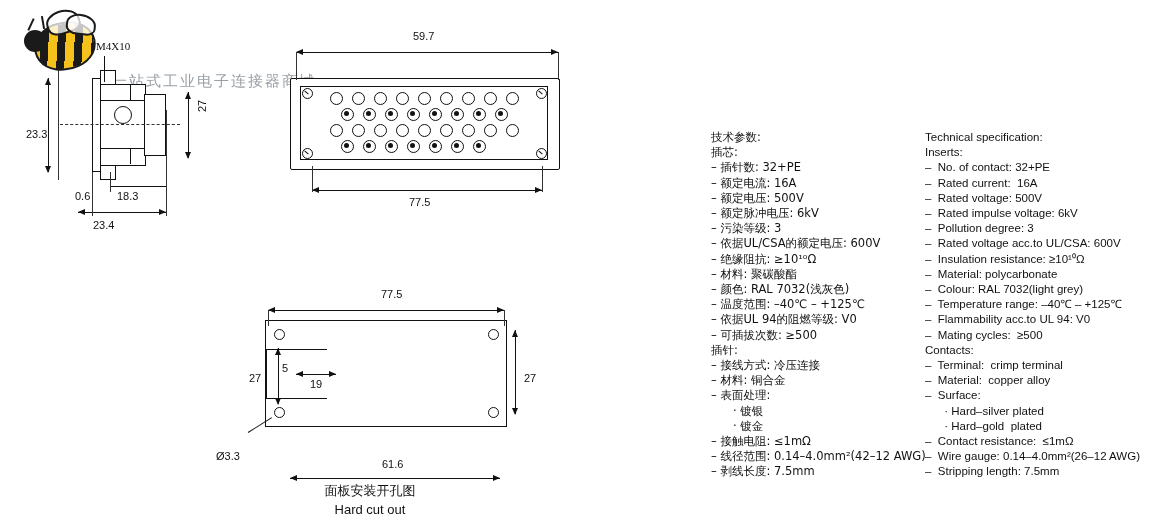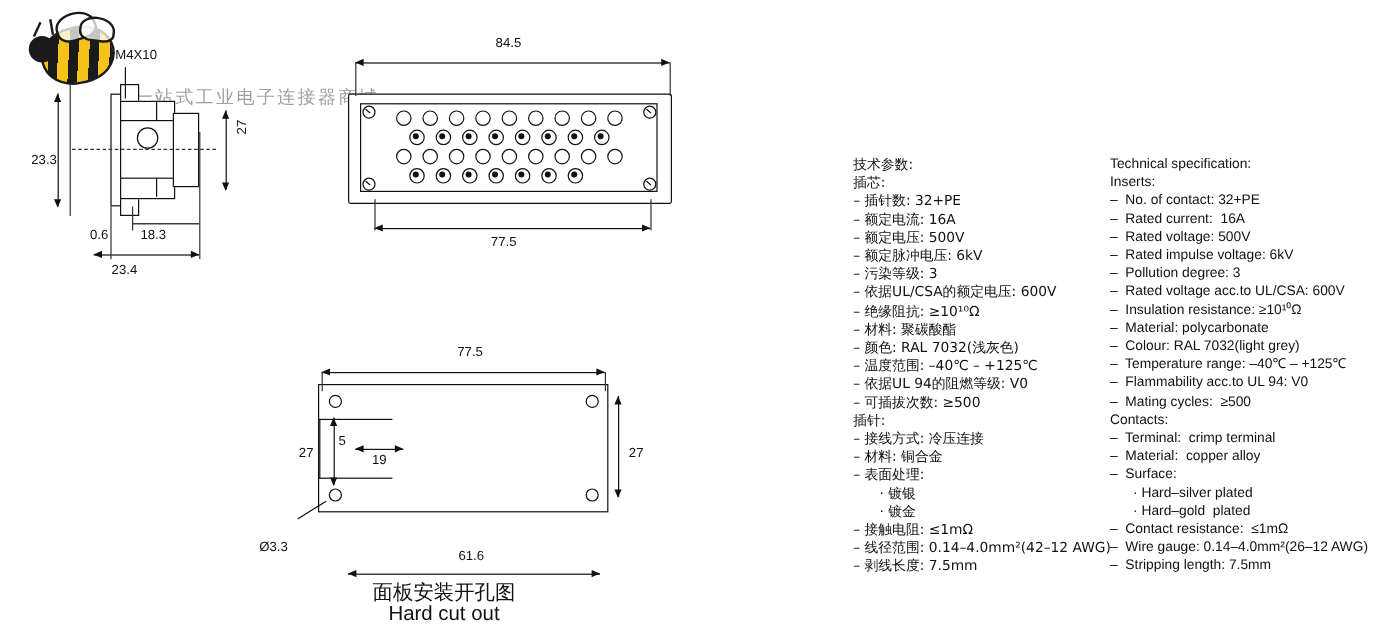--- a/index.html
+++ b/index.html
@@ -55,21 +55,21 @@
   .fv-inner{position:absolute;left:10px;top:8px;width:246px;height:72px;border:1.5px solid #111;background:#fff;}
   .pin{position:absolute;width:11px;height:11px;border-radius:50%;border:1.5px solid #111;background:#fff;}
   .pin.solid::after{content:"";position:absolute;left:2px;top:2px;width:5px;height:5px;border-radius:50%;background:#111;}
   .scr{position:absolute;width:9px;height:9px;border-radius:50%;border:1.5px solid #111;background:#fff;}
   .scr::after{content:"";position:absolute;left:1px;top:3px;width:5px;height:1px;background:#111;transform:rotate(40deg);}
   
   #cutout{left:245px;top:310px;width:300px;height:130px;}
   .co-outer{position:absolute;left:20px;top:10px;width:240px;height:105px;border:1.5px solid #111;background:#fff;}
   .co-inner{position:absolute;left:0;top:28px;width:60px;height:48px;border:1.5px solid #111;background:#fff;border-right:none;}
   .hole{position:absolute;width:9px;height:9px;border-radius:50%;border:1.2px solid #111;background:#fff;}
-  .cap{font-size:17px;text-align:center;}
+  .cap{font-size:13px;text-align:center;}
   
   .spec{position:absolute;font-size:11.5px;line-height:15.2px;color:#111;white-space:pre;}
   #spec-cn{left:711px;top:130px;font-family:"DejaVu Sans", sans-serif;}
   #spec-en{left:925px;top:130px;font-family:"Liberation Sans", sans-serif;}
 </style>
 </head>
 <body>
 
 <div class="abs" id="logo">
   <div class="bee-body"></div>
@@ -112,21 +112,21 @@
 <div class="abs dim" style="left:117px;top:190px;">18.3</div>
 <div class="abs dim" style="left:93px;top:219px;">23.4</div>
 <div class="ln hline" style="left:78px;top:212px;width:88px;"></div>
 <div class="arrowL" style="left:78px;top:209px;"></div>
 <div class="arrowR" style="left:159px;top:209px;"></div>
 <div class="ln hline" style="left:110px;top:186px;width:56px;"></div>
 <div class="ln vline thin" style="left:92px;top:172px;height:44px;"></div>
 <div class="ln vline thin" style="left:110px;top:172px;height:20px;"></div>
 <div class="ln vline thin" style="left:166px;top:110px;height:106px;"></div>
 
-<div class="abs dim" style="left:96px;top:40px;">M4X10</div>
+<div class="abs dim" style="left:96px;top:40px;font-family:Liberation Serif, serif;">M4X10</div>
 <div class="ln" style="left:104px;top:56px;width:1px;height:26px;"></div>
 
 <div class="abs" id="frontview">
   <div class="fv-frame"></div>
   <div class="fv-inner"></div>
   <div class="scr" style="left:12px;top:10px;"></div>
   <div class="scr" style="left:246px;top:10px;"></div>
   <div class="scr" style="left:12px;top:70px;"></div>
   <div class="scr" style="left:246px;top:70px;"></div>
 
@@ -160,21 +160,21 @@
     <div class="pin solid" style="left:51px;top:62px;"></div>
       <div class="pin solid" style="left:73px;top:62px;"></div>
       <div class="pin solid" style="left:95px;top:62px;"></div>
       <div class="pin solid" style="left:117px;top:62px;"></div>
       <div class="pin solid" style="left:139px;top:62px;"></div>
       <div class="pin solid" style="left:161px;top:62px;"></div>
       <div class="pin solid" style="left:183px;top:62px;"></div>
   </div>
 </div>
 
-<div class="abs dim" style="left:413px;top:30px;">84.5</div>
+<div class="abs dim" style="left:413px;top:30px;">59.7</div>
 <div class="ln hline" style="left:296px;top:52px;width:262px;"></div>
 <div class="arrowL" style="left:296px;top:49px;"></div>
 <div class="arrowR" style="left:551px;top:49px;"></div>
 <div class="ln vline thin" style="left:296px;top:52px;height:28px;"></div>
 <div class="ln vline thin" style="left:558px;top:52px;height:28px;"></div>
 
 <div class="abs dim" style="left:409px;top:196px;">77.5</div>
 <div class="ln hline" style="left:312px;top:190px;width:230px;"></div>
 <div class="arrowL" style="left:312px;top:187px;"></div>
 <div class="arrowR" style="left:535px;top:187px;"></div>

